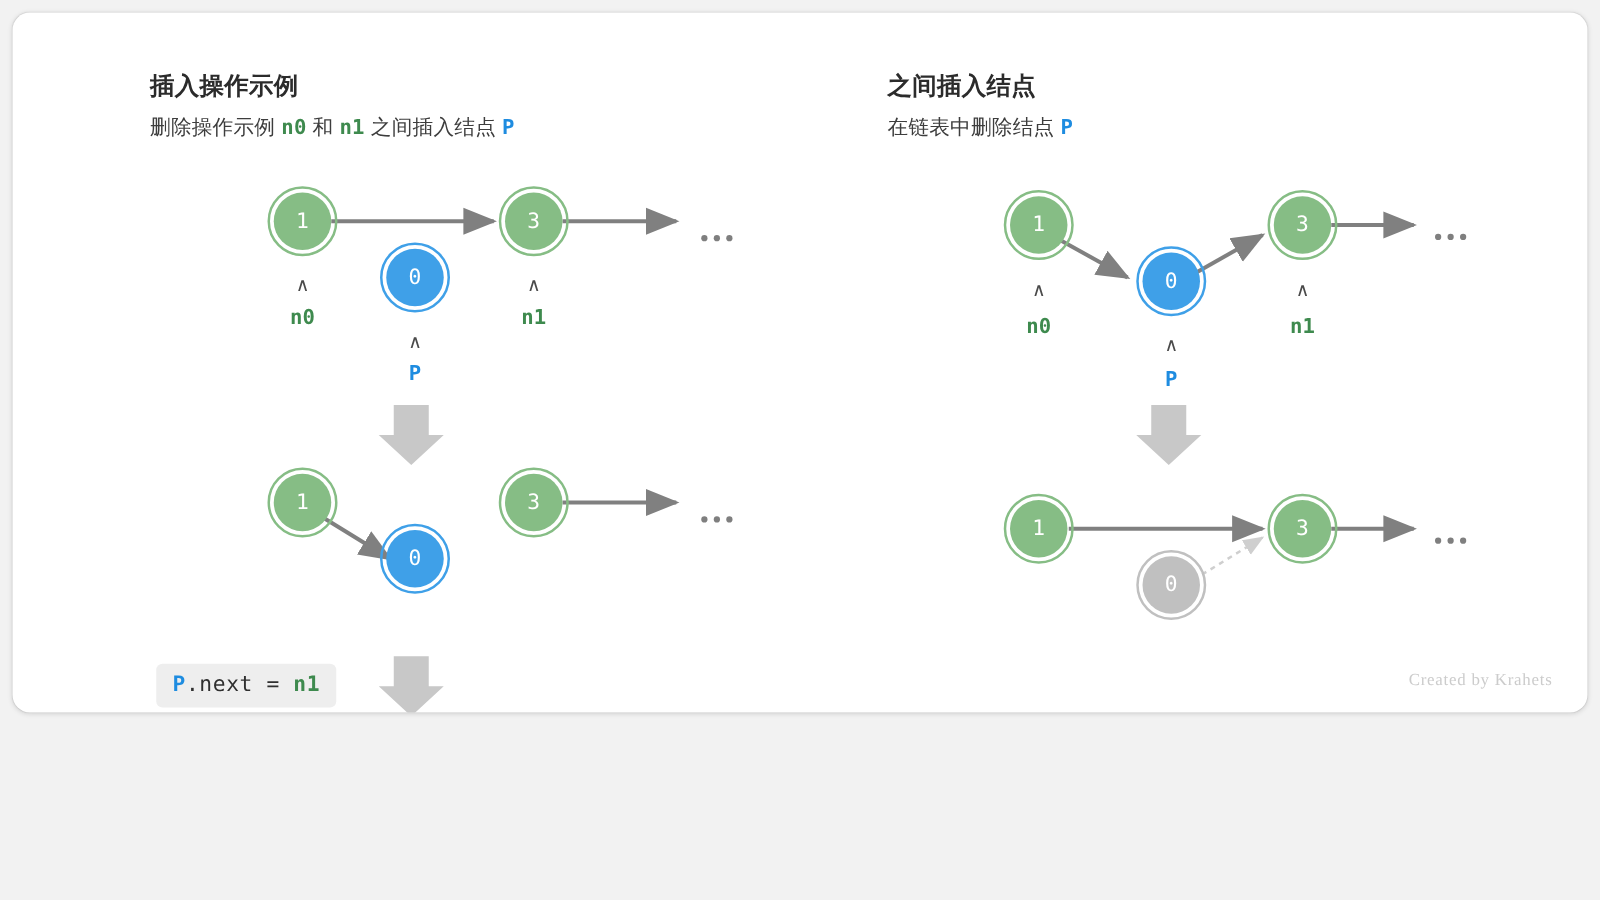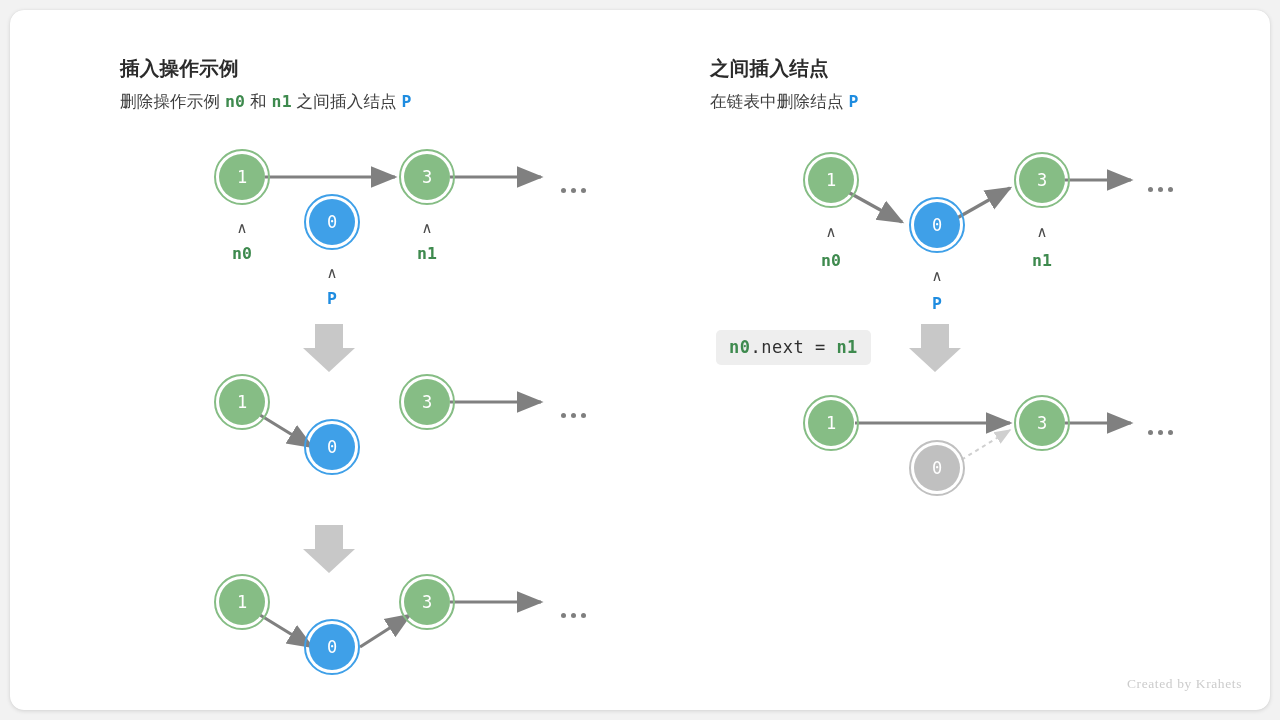--- a/index.html
+++ b/index.html
@@ -19,21 +19,21 @@
     width: 1280px;
     height: 720px;
     background: #f2f2f2;
   }
 
   #card {
     position: absolute;
     left: 10px;
     top: 10px;
     width: 1260px;
-    height: 700px;
+    height: 560px;
     background: #ffffff;
     border-radius: 14px;
     box-shadow: 0 1px 4px rgba(0,0,0,0.13), 0 0 1px rgba(0,0,0,0.10);
     overflow: hidden;
   }
 
   
   .panel-title {
     position: absolute;
     font-size: 19.5px;
@@ -257,20 +257,23 @@
     <div class="node node-green" style="left:394px; top:369px;">
       <span class="ring"></span>
       <span class="val">3</span>
     </div>
     <div class="dots" style="left:551px; top:403px;">
       <i></i>
         <i></i>
         <i></i>
     </div>
 
+    <div class="code-badge" style="left:115px; top:521px;">
+      <span class="kw b">P</span><span>.next = </span><span class="kw g">n1</span>
+    </div>
     <svg class="lines" style="z-index:2;" viewBox="0 0 1260 700">
       <path d="M305,515 L333,515 L333,539 L345,539 L319,563 L293,539 L305,539 z" fill="#c8c8c8"></path>
     </svg>
 
     <div class="node node-green" style="left:209px; top:569px;">
       <span class="ring"></span>
       <span class="val">1</span>
     </div>
     <div class="node node-blue" style="left:299px; top:614px;">
       <span class="ring"></span>
@@ -312,23 +315,20 @@
 
     <div class="caret" style="left:811px; top:215px;">∧</div>
     <div class="ptr-label g" style="left:798px; top:243px;">n0</div>
 
     <div class="caret" style="left:917px; top:259px;">∧</div>
     <div class="ptr-label b" style="left:904px; top:286px;">P</div>
 
     <div class="caret" style="left:1022px; top:215px;">∧</div>
     <div class="ptr-label g" style="left:1009px; top:243px;">n1</div>
 
-    <div class="code-badge" style="left:706px; top:320px;">
-      <span class="kw g">n0</span><span>.next = </span><span class="kw g">n1</span>
-    </div>
     <svg class="lines" style="z-index:2;" viewBox="0 0 1260 700">
       <path d="M911,314 L939,314 L939,338 L951,338 L925,362 L899,338 L911,338 z" fill="#c8c8c8"></path>
     </svg>
 
     <div class="node node-green" style="left:798px; top:390px;">
       <span class="ring"></span>
       <span class="val">1</span>
     </div>
     <div class="node node-gray" style="left:904px; top:435px;">
       <span class="ring"></span>

